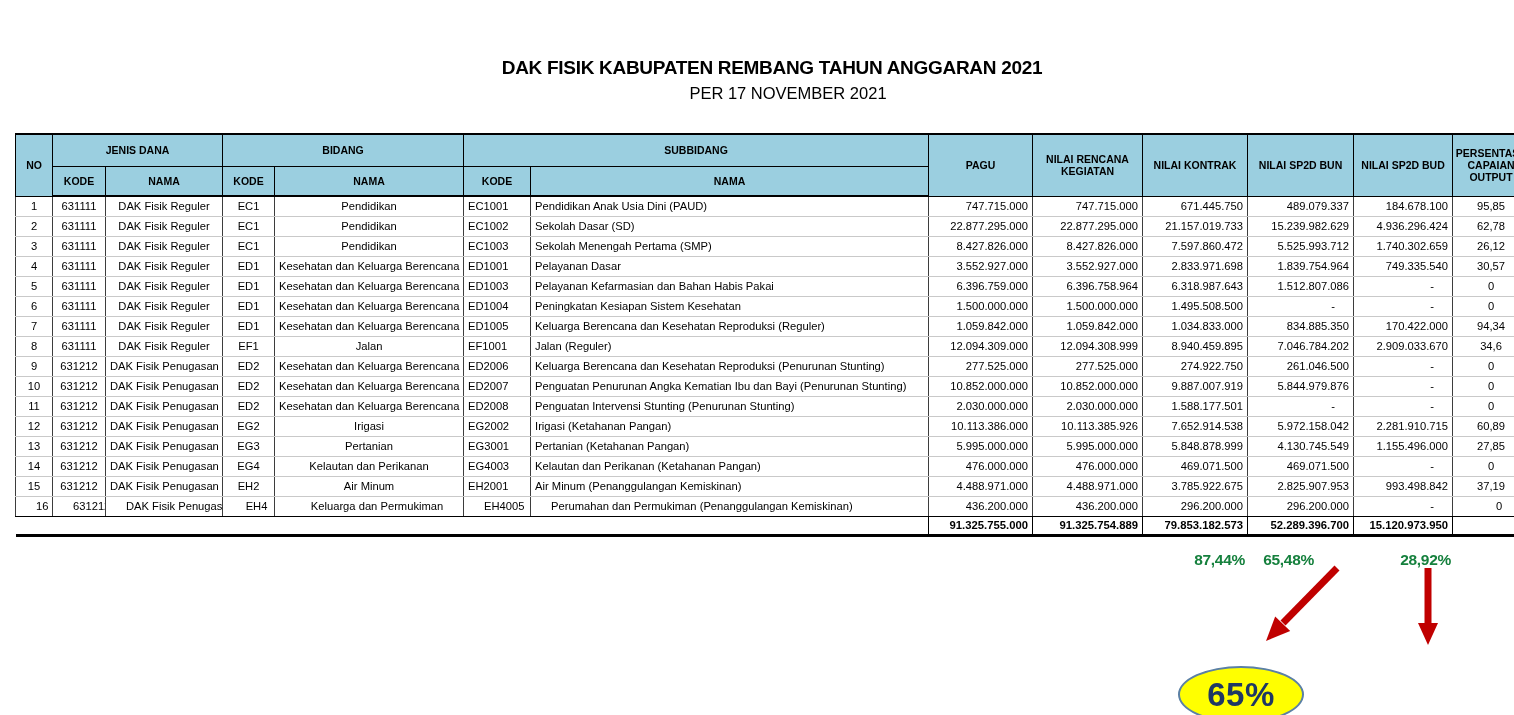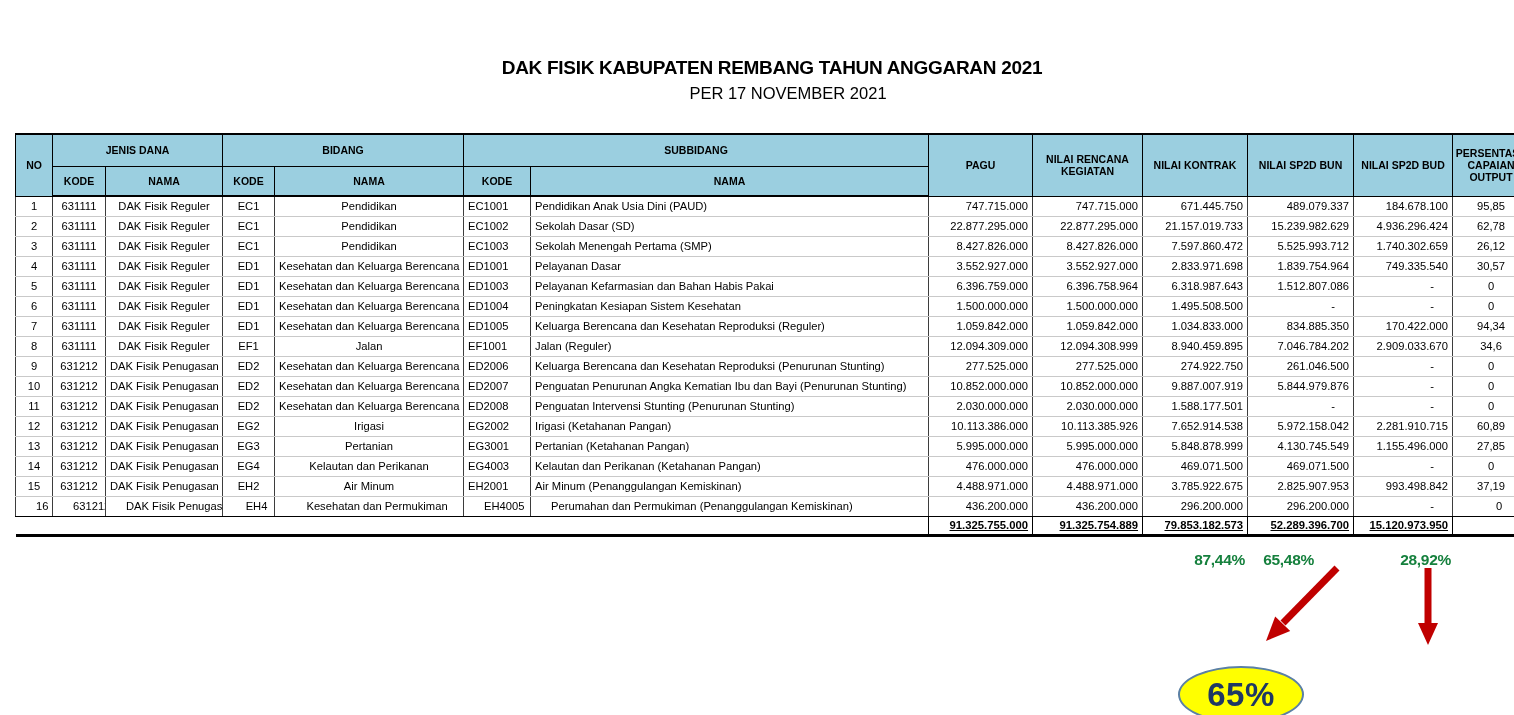--- a/index.html
+++ b/index.html
@@ -34,21 +34,21 @@
     padding: 0 4px; overflow: hidden; white-space: nowrap;
   }
   tbody tr:last-child td { border-bottom: 1px solid #000; padding-left: 20px; }
   .ctr { text-align: center; }
   .lft { text-align: left; }
   .num { text-align: right; }
   td.dash { padding-right: 18px; }
   tfoot td {
     height: 17px; border-top: 1px solid #000; border-bottom: 3px solid #000;
     font-size: 11.3px; font-weight: bold; line-height: 17px;
-    padding: 0 4px; white-space: nowrap; text-decoration: underline;
+    padding: 0 4px; white-space: nowrap;
   }
   tfoot td.blank { border-left: none; border-right: none; }
   tfoot td.numcell { border-left: 1px solid #000; border-right: 1px solid #000; text-align: right; }
   
   .pct {
     position: absolute; top: 551px; width: 110px; text-align: right;
     font-size: 15.5px; font-weight: bold; color: #15803d; letter-spacing: -0.3px;
   }
   .pct-kontrak { left: 1120px; }
   .pct-bun     { left: 1189px; }
@@ -334,21 +334,21 @@
           <td class="c num">3.785.922.675</td>
           <td class="c num">2.825.907.953</td>
           <td class="c num">993.498.842</td>
           <td class="c ctr">37,19</td>
         </tr>
         <tr>
           <td class="c ctr">16</td>
           <td class="c ctr">631212</td>
           <td class="c ctr">DAK Fisik Penugasan</td>
           <td class="c ctr">EH4</td>
-          <td class="c ctr">Kesehatan dan Permukiman</td>
+          <td class="c ctr">Keluarga dan Permukiman</td>
           <td class="c lft">EH4005</td>
           <td class="c lft">Perumahan dan Permukiman (Penanggulangan Kemiskinan)</td>
           <td class="c num">436.200.000</td>
           <td class="c num">436.200.000</td>
           <td class="c num">296.200.000</td>
           <td class="c num">296.200.000</td>
           <td class="c num dash">-</td>
           <td class="c ctr">0</td>
         </tr>
       </tbody>

